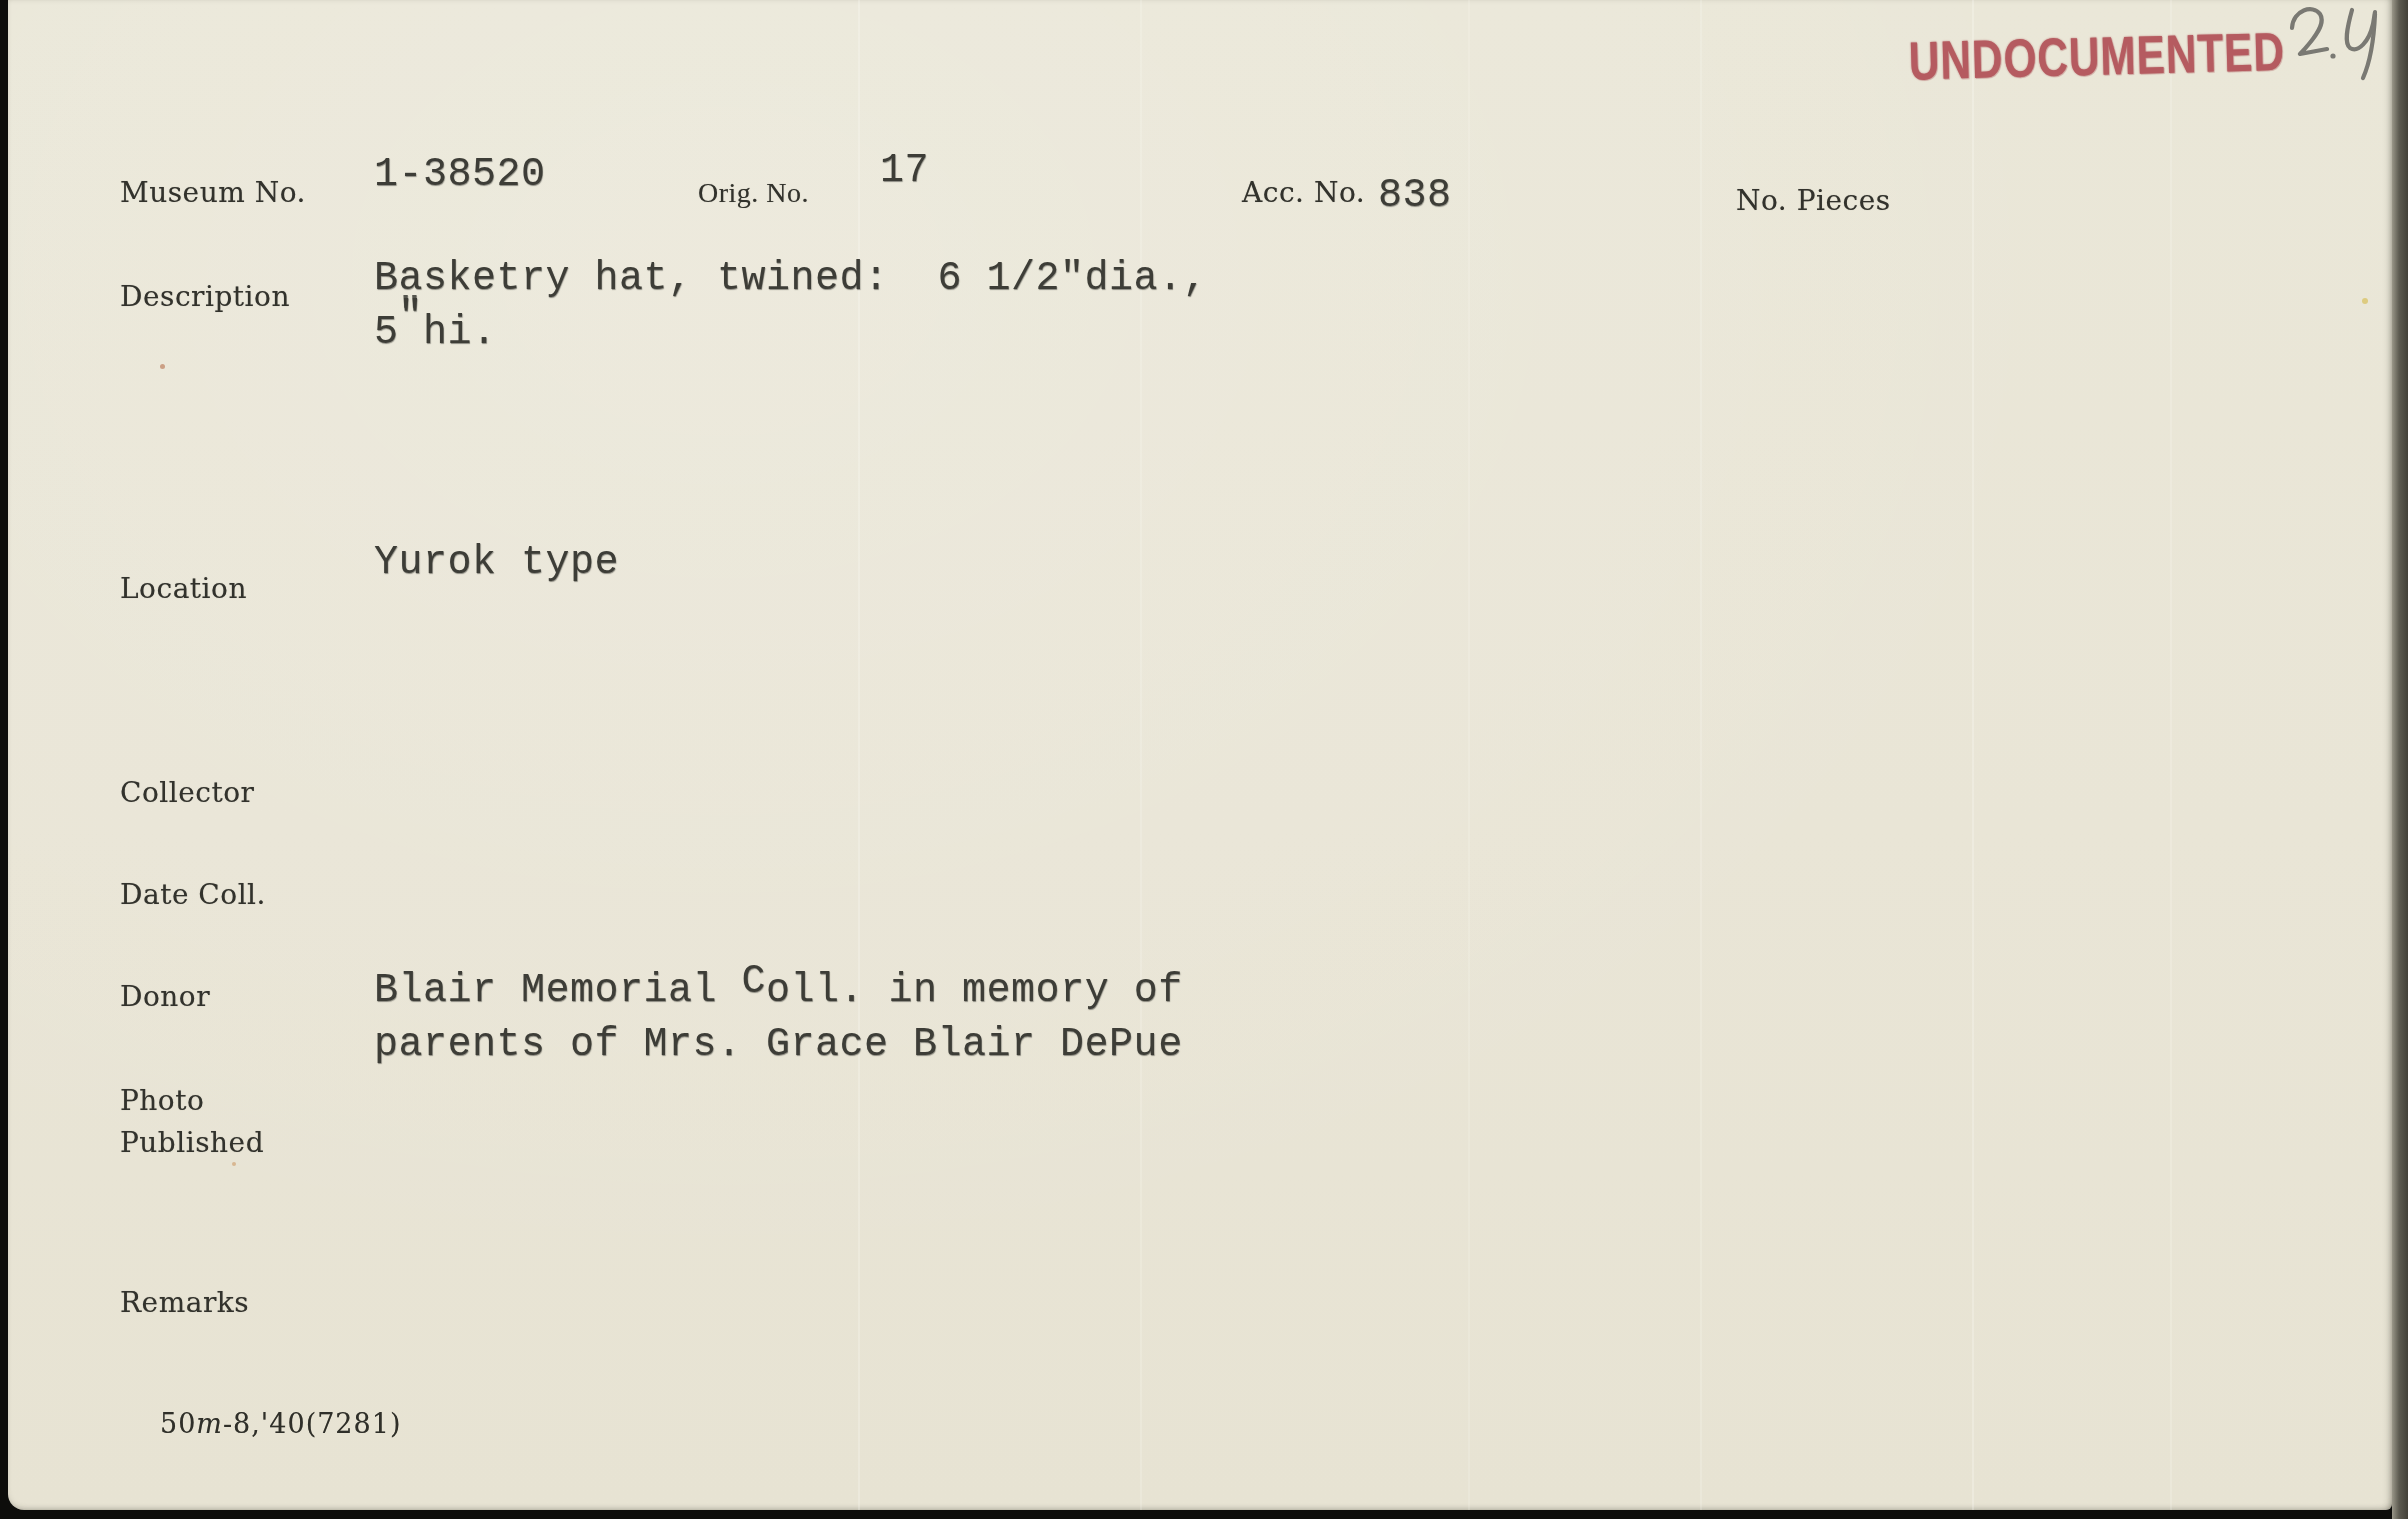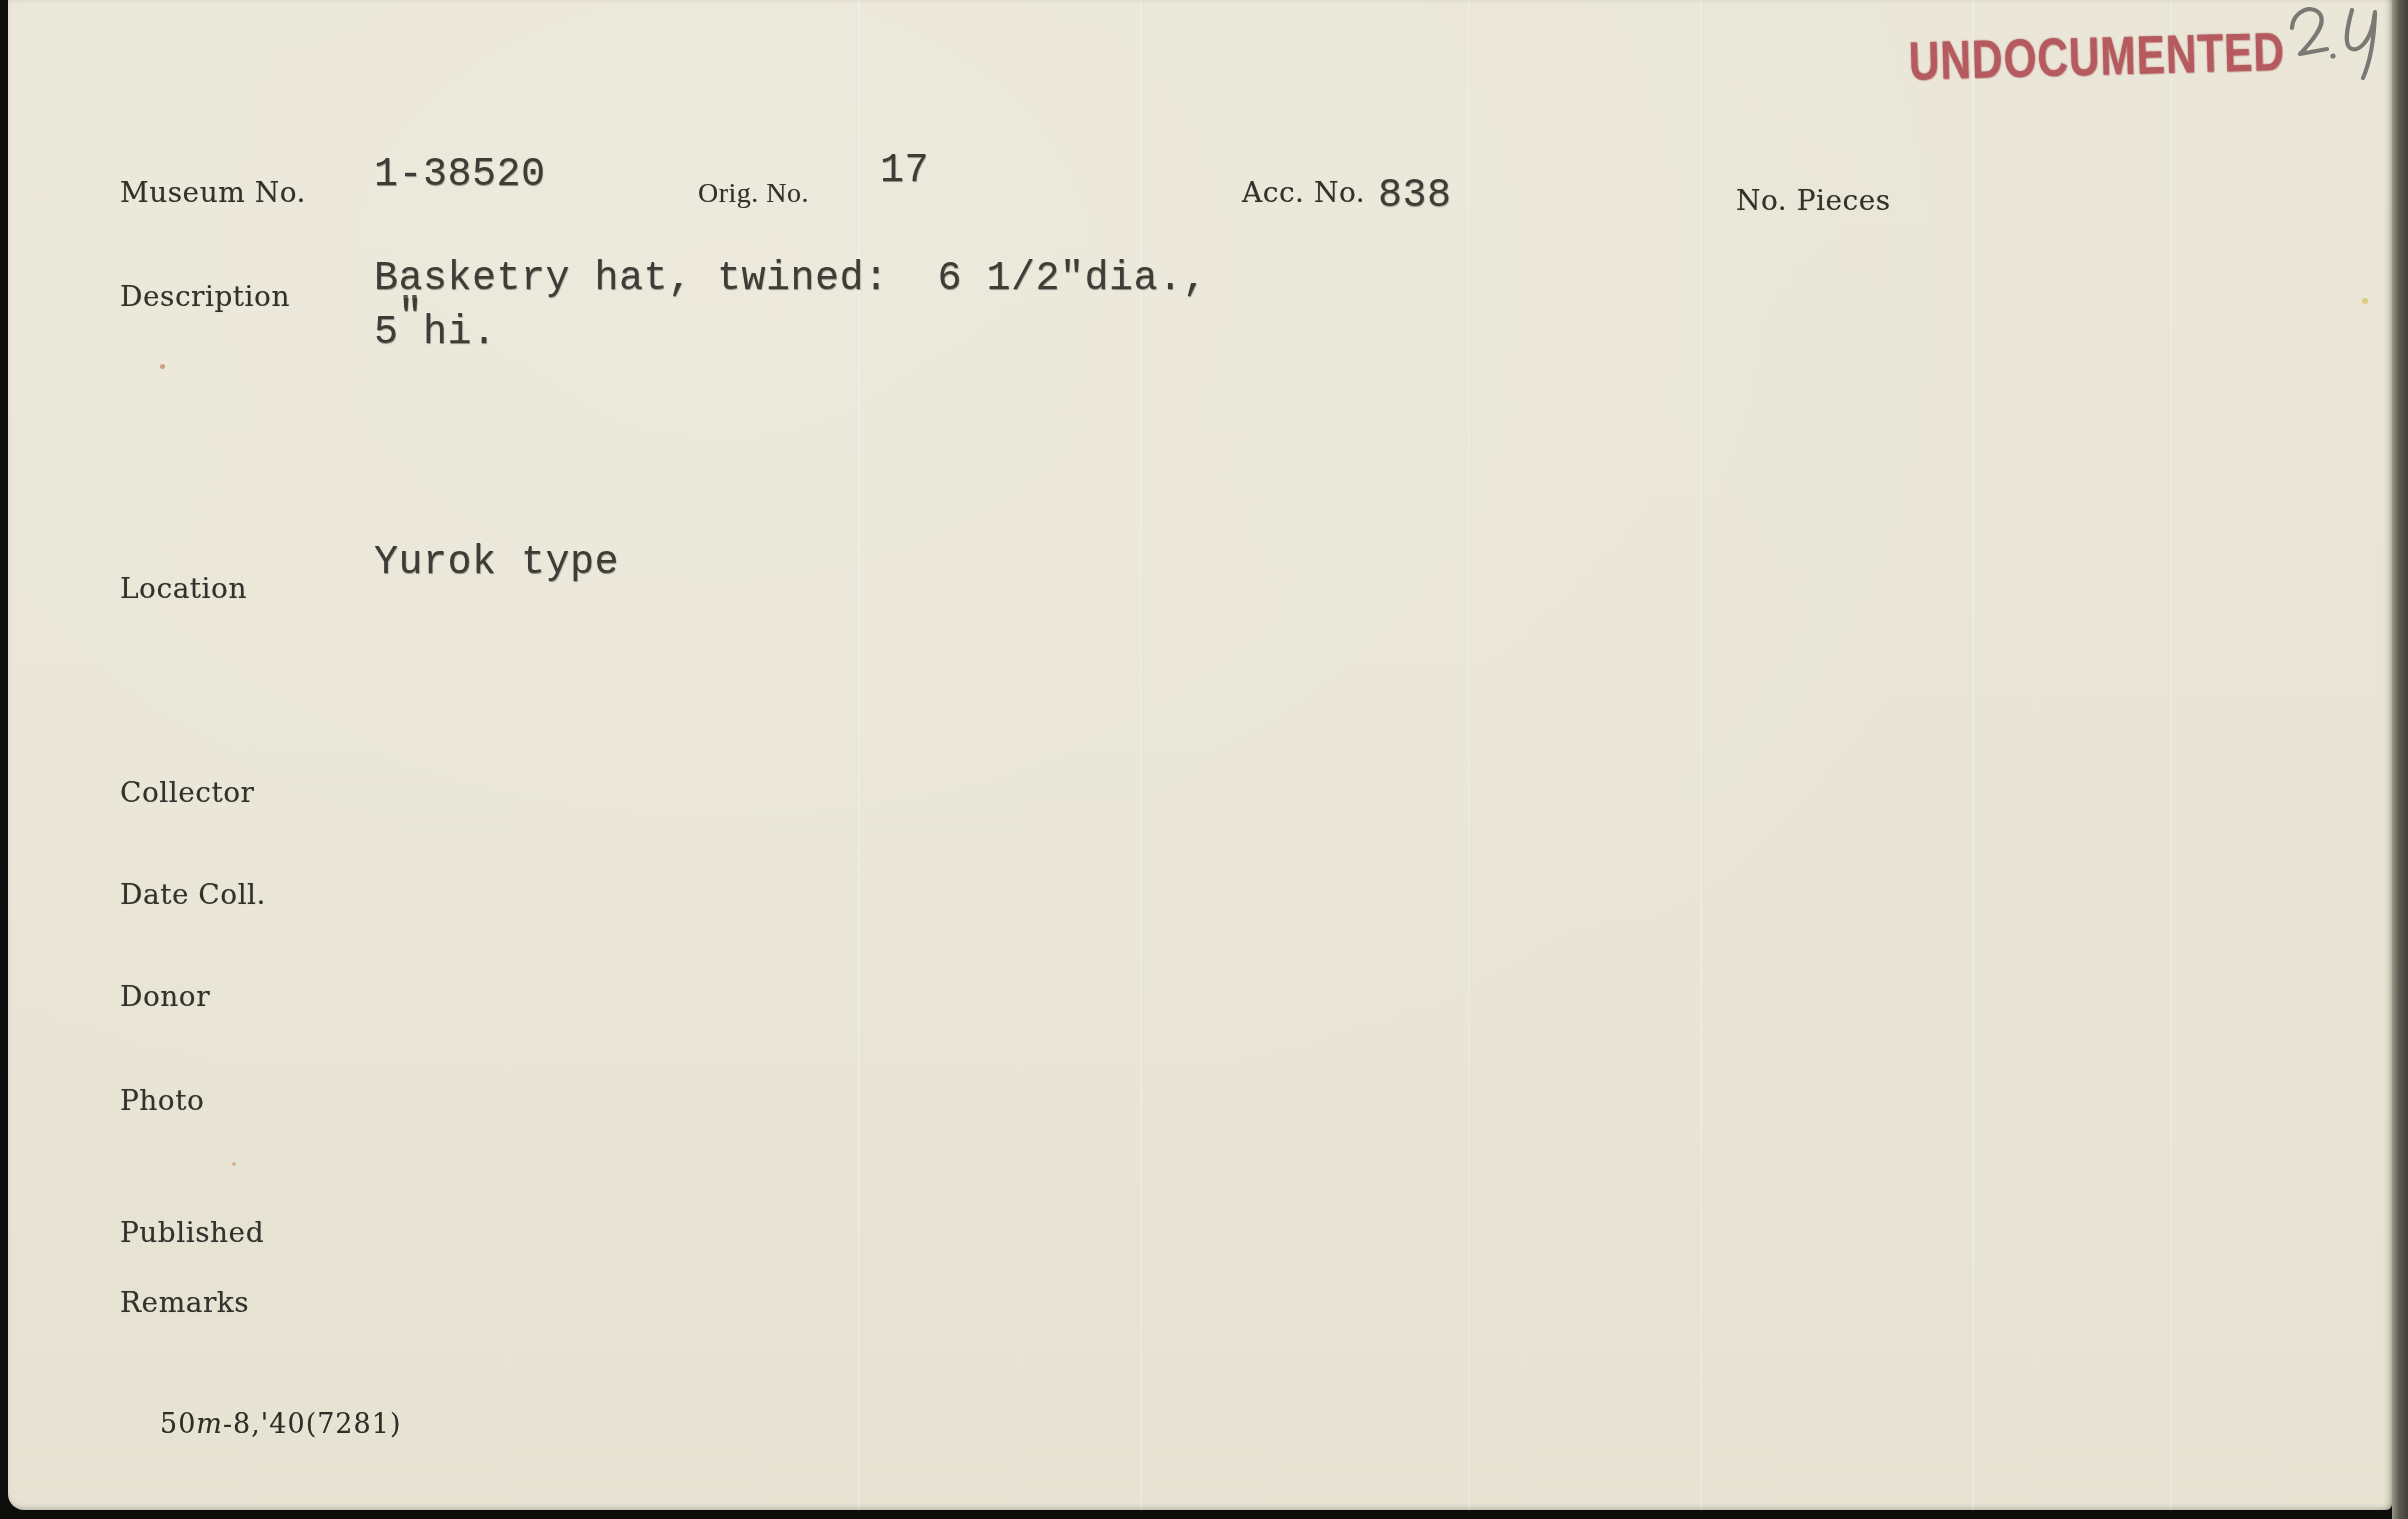--- a/index.html
+++ b/index.html
@@ -124,25 +124,26 @@
     <span class="plabel" style="left:112px;top:572px;">Location</span>
     <span class="typed" style="left:366px;top:536px;">Yurok type</span>
 
     <span class="plabel" style="left:112px;top:776px;">Collector</span>
     <span class="typed" style="left:366px;top:760px;"></span>
 
     <span class="plabel" style="left:112px;top:878px;">Date Coll.</span>
     <span class="typed" style="left:366px;top:862px;"></span>
 
     <span class="plabel" style="left:112px;top:980px;">Donor</span>
+    <span class="typed" style="left:366px;top:964px;"><span class="line"><span>Blair Memorial </span><span class="c-raised">C</span><span>oll. in memory of</span></span><span class="line">parents of Mrs. Grace Blair DePue</span></span>
 
     <span class="plabel" style="left:112px;top:1084px;">Photo</span>
     <span class="typed" style="left:366px;top:1068px;"></span>
 
-    <span class="plabel" style="left:112px;top:1216px;">Published</span>
+    <span class="plabel" style="left:112px;top:1126px;">Published</span>
     <span class="typed" style="left:366px;top:1166px;"></span>
 
     <span class="plabel" style="left:112px;top:1286px;">Remarks</span>
     <span class="typed" style="left:366px;top:1270px;"></span>
 
     <span class="footer-code"><span>50</span><span class="it">m</span><span>-8,'40(7281)</span></span>
 
   </div>
 
   <div class="right-edge"></div>

